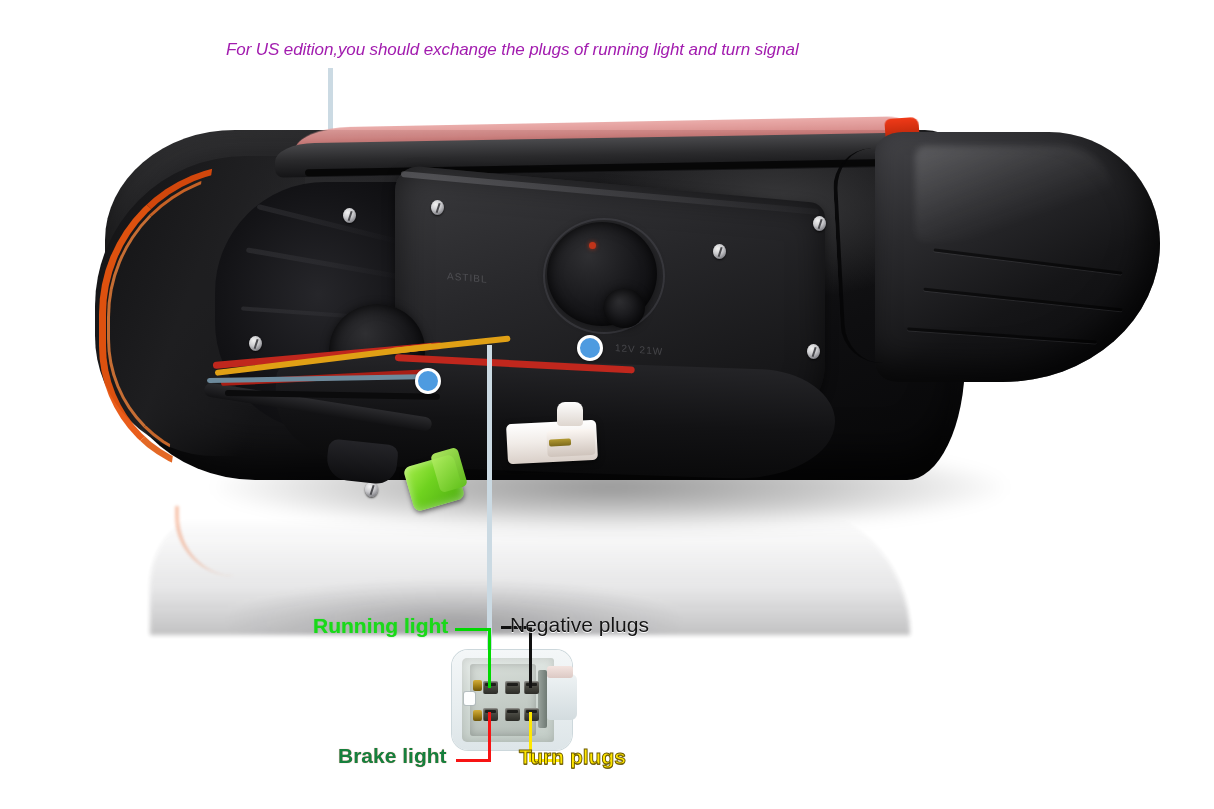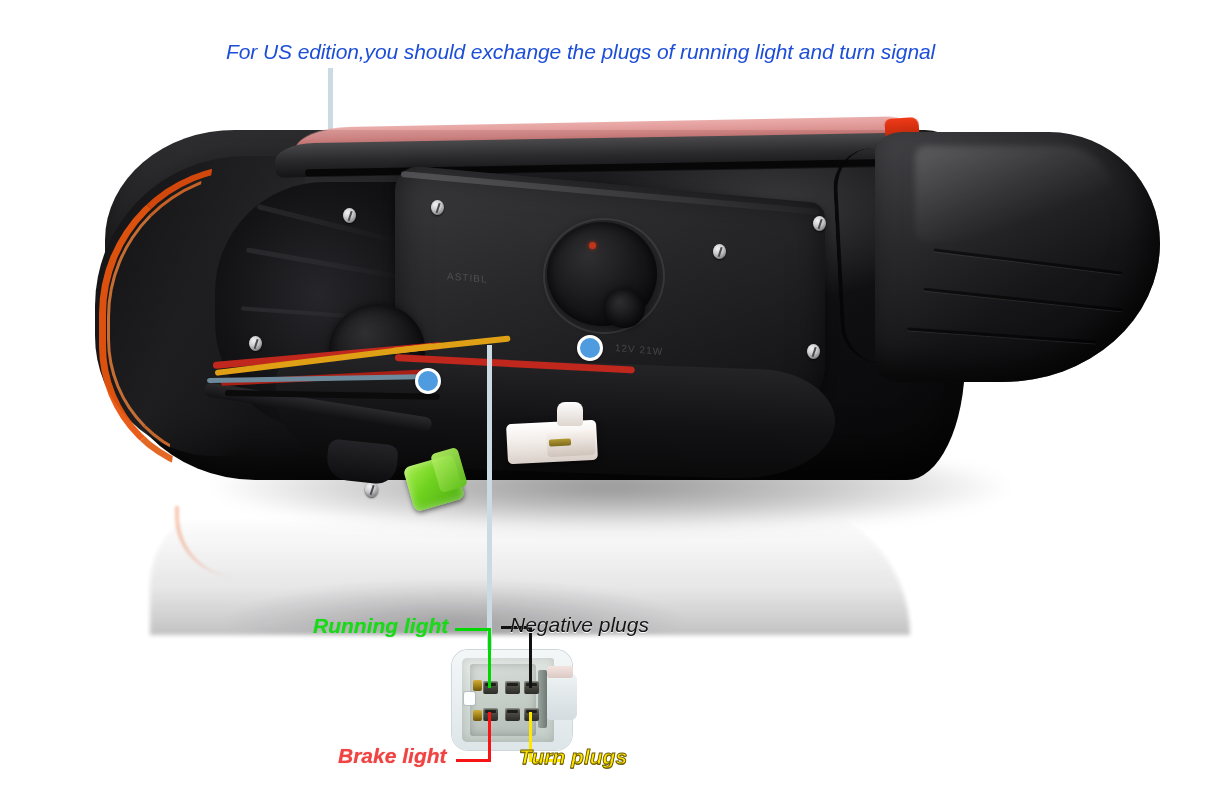--- a/index.html
+++ b/index.html
@@ -8,21 +8,21 @@
     background:#ffffff;
     font-family:"Liberation Sans","DejaVu Sans",sans-serif;
     overflow:hidden;
     position:relative;
   }
   #stage{position:absolute;left:0;top:0;width:1214px;height:809px;background:#fff;}
 
   
   .title{
     position:absolute;left:226px;top:40px;width:800px;
-    font-size:21px;font-style:italic;color:#1d4ed8;
+    font-size:17px;font-style:italic;color:#a21caf;
     letter-spacing:-0.1px;white-space:nowrap;
   }
 
   
   .leader{position:absolute;background:#cbdae3;}
   #leader-running{left:328px;top:68px;width:5px;height:305px;}
   #leader-negative{left:487px;top:345px;width:5px;height:308px;}
 
   
   #product{position:absolute;left:95px;top:112px;width:1040px;height:400px;}
@@ -311,31 +311,31 @@
     border-radius:2px;
   }
   .plead-v{position:absolute;width:3px;}
   .plead-h{position:absolute;height:3px;}
   .c-green{background:#00d900;}
   .c-black{background:#111111;}
   .c-red{background:#f71414;}
   .c-yellow{background:#ffe800;}
 
   
-  .plabel{position:absolute;font-style:italic;white-space:nowrap;}
+  .plabel{position:absolute;white-space:nowrap;}
   .lbl-running{
     left:13px;top:14px;font-size:21px;font-weight:bold;color:#19d919;
     text-shadow:0 0 1px rgba(25,217,25,.6);
   }
   .lbl-negative{
     left:210px;top:13px;font-size:21px;font-weight:normal;color:#141414;
     text-shadow:0 1px 0 rgba(255,255,255,.9);
   }
   .lbl-brake{
-    left:38px;top:144px;font-size:21px;font-weight:bold;color:#ef4444;
+    left:38px;top:144px;font-size:21px;font-weight:bold;color:#15803d;
     text-shadow:0 0 1px rgba(245,17,17,.5);
   }
   .lbl-turn{
     left:219px;top:145px;font-size:21px;font-weight:bold;color:#ffe600;
     -webkit-text-stroke:0.9px #6b5a00;
     text-shadow:0 1px 0 rgba(90,76,0,.8);
   }
 </style>
 </head>
 <body>

